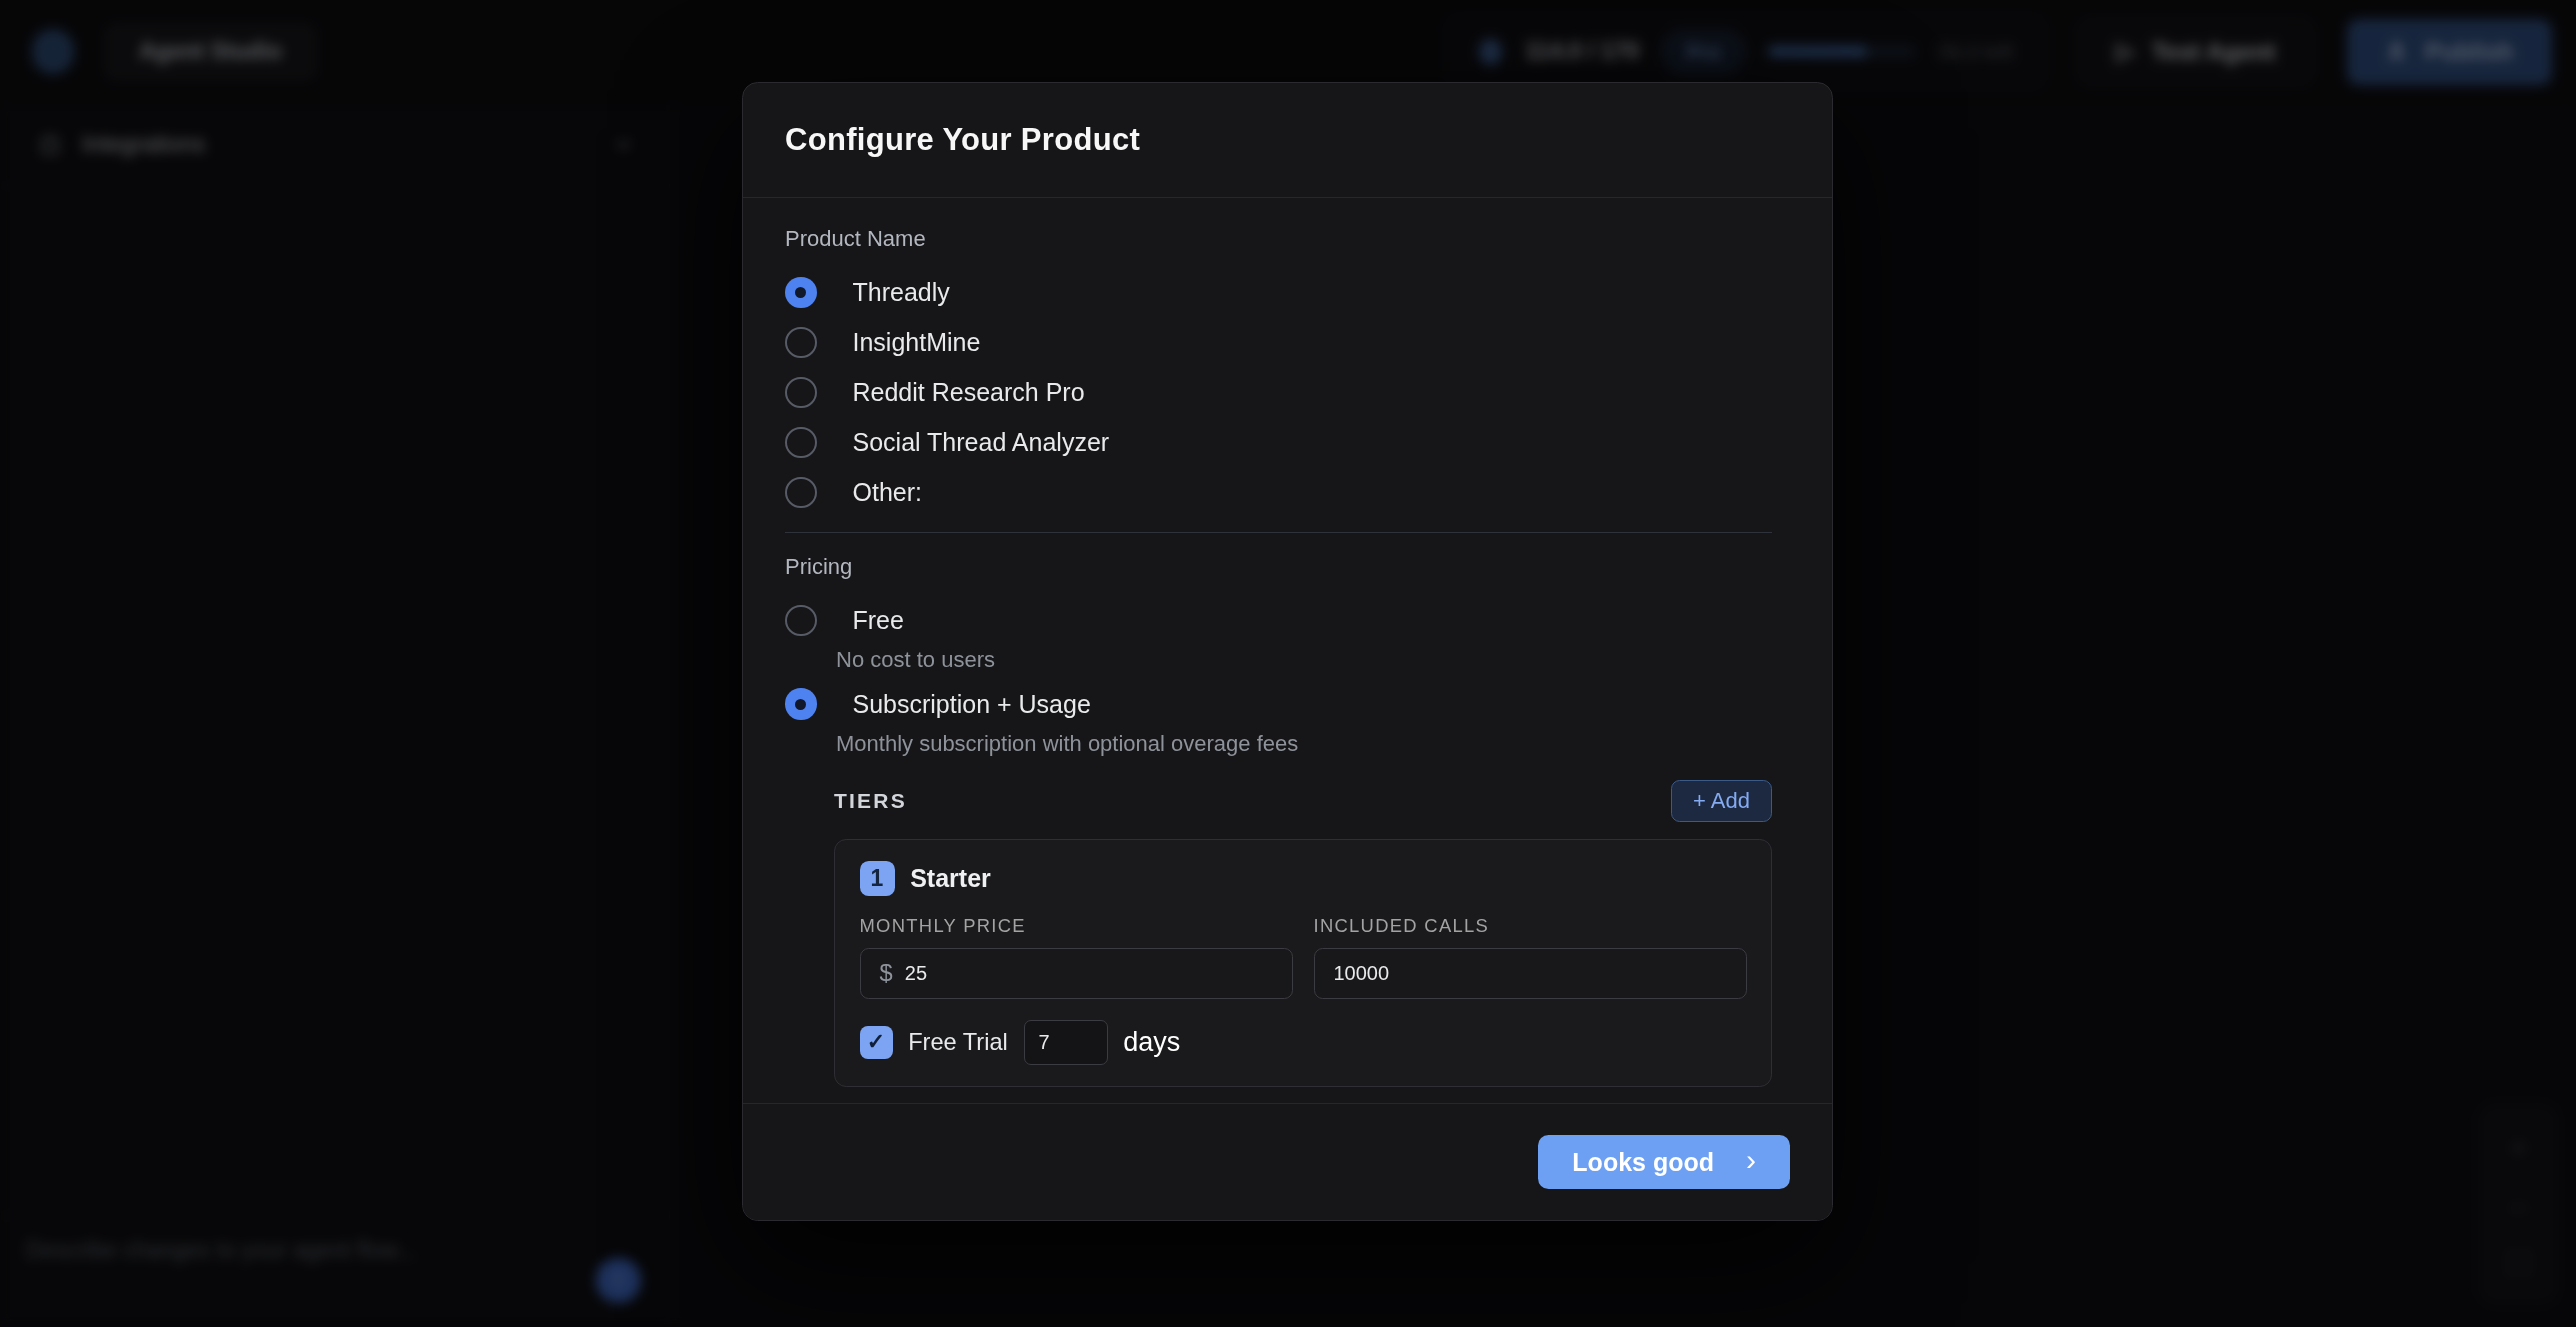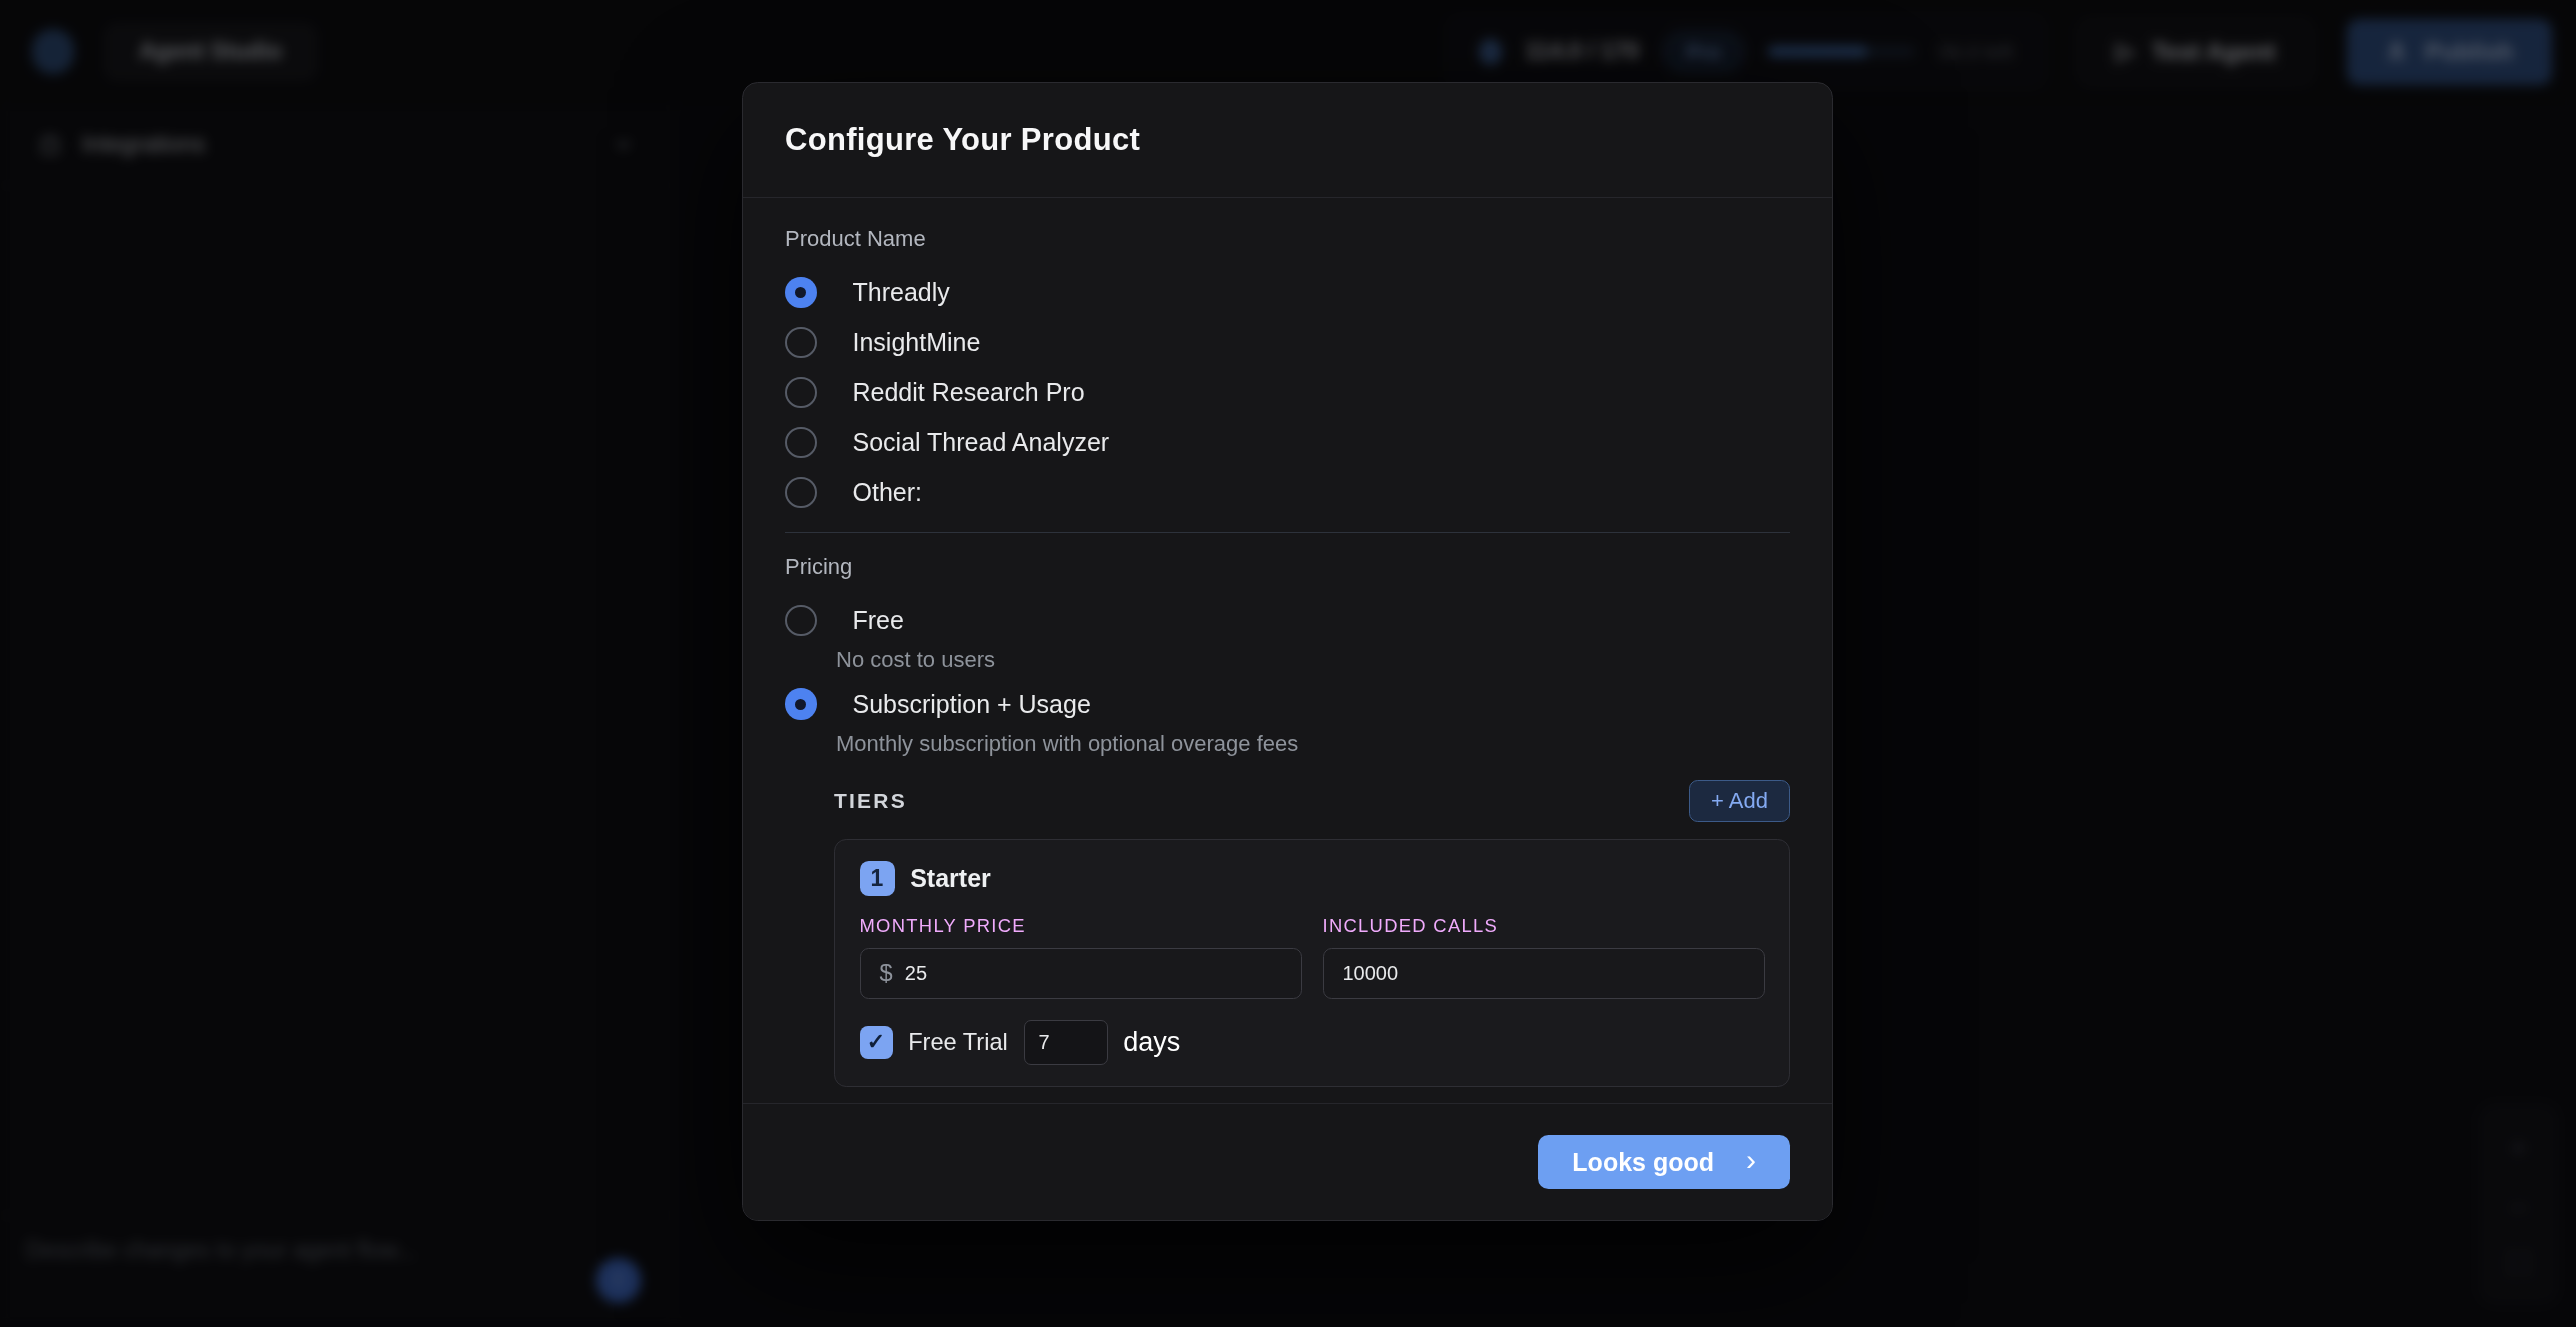--- a/index.html
+++ b/index.html
@@ -84,21 +84,21 @@
 
   
   .modal {
     position:absolute; left:742px; top:82px; width:1091px; height:1139px;
     background:#161618; border:0.9px solid #2a2a2f; border-radius:15.7px;
     box-shadow:0 44px 122px rgba(0,0,0,0.8);
     display:flex; flex-direction:column; overflow:hidden;
   }
   .modal-header { height:115px; flex:0 0 auto; display:flex; align-items:center; padding:0 42px; border-bottom:0.9px solid #26262b; }
   .modal-title { color:#f7f7f8; font-size:31px; font-weight:bold; letter-spacing:0.3px; }
-  .modal-body { flex:1 1 auto; overflow:hidden; padding:28px 42px 0 42px; }
+  .modal-body { flex:1 1 auto; overflow:hidden; padding:28px 60px 0 42px; }
   .section-label { color:#b3b7bf; font-size:22px; margin-bottom:22px; }
 
   .radio-row { display:flex; align-items:center; gap:36px; margin-bottom:13px; height:37px; }
   .radio {
     width:31.5px; height:31.5px; border-radius:50%; flex:0 0 auto;
     border:2.6px solid #565b66; position:relative;
   }
   .radio.selected { border:none; background:#4d82f0; }
   .radio.selected::after {
     content:""; position:absolute; left:50%; top:50%; width:11.4px; height:11.4px;
@@ -122,21 +122,21 @@
     border-radius:12.2px; padding:21px 24.5px 21px 24.5px;
   }
   .tier-head { display:flex; align-items:center; gap:15.7px; }
   .tier-num {
     width:35px; height:35px; border-radius:8.7px; background:#7ca4f2;
     color:#15253f; font-size:23px; font-weight:bold;
     display:flex; align-items:center; justify-content:center;
   }
   .tier-name { color:#eef0f2; font-size:25px; font-weight:bold; }
   .tier-grid { display:grid; grid-template-columns:1fr 1fr; gap:21px; margin-top:19px; }
-  .field-label { color:#f0abfc; font-size:18.4px; letter-spacing:1.3px; }
+  .field-label { color:#a3a3a3; font-size:18.4px; letter-spacing:1.3px; }
   .input-box {
     margin-top:10.5px; height:51px; border:1.7px solid #3b3b42; border-radius:8.7px;
     background:#18181b; display:flex; align-items:center; padding:0 19px;
   }
   .input-box .prefix { color:#8d929b; font-size:23.6px; margin-right:12.2px; }
   .input-box input, .days-box input {
     background:transparent; border:none; outline:none; width:100%;
     color:#e9eaec; font-size:20px; font-family:"Liberation Sans", sans-serif;
   }
   .trial-row { margin-top:21px; display:flex; align-items:center; gap:15.7px; }

